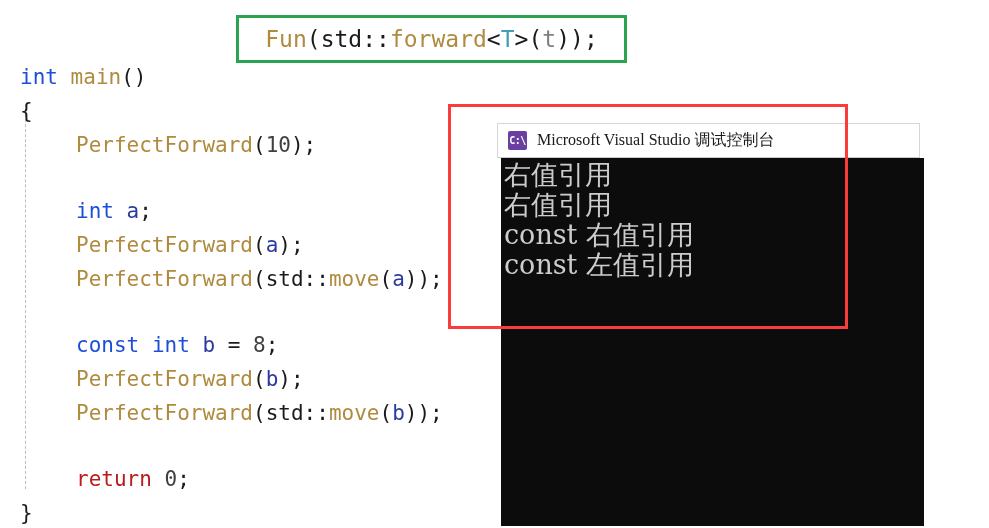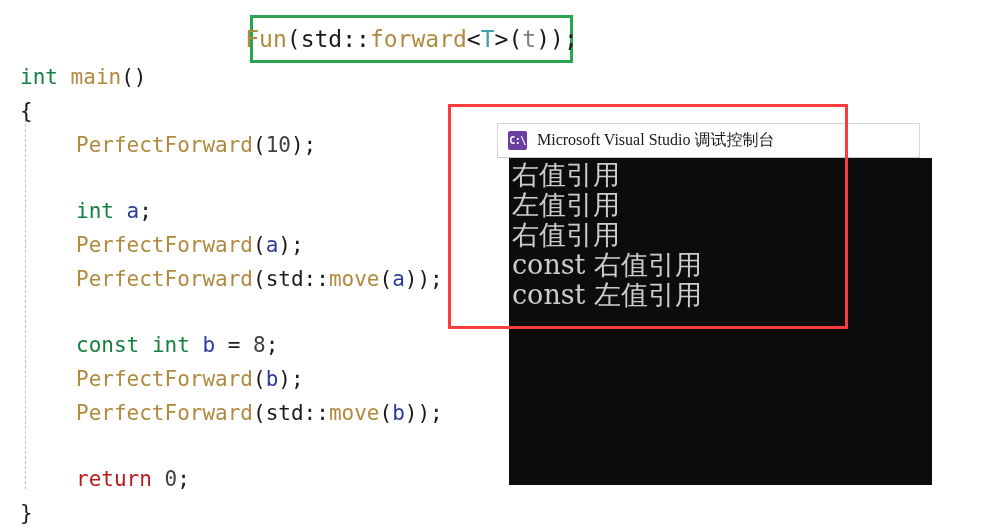--- a/index.html
+++ b/index.html
@@ -48,21 +48,21 @@
   .indent-guide {
     position: absolute;
     left: 25px;
     top: 104px;
     width: 0;
     height: 385px;
     border-left: 1px dashed #bdbdbd;
   }
 
   
-  .tok-kw        { color: #15803d; margin-top: 13px; }           
+  .tok-kw        { color: #1d4ed8; margin-top: 13px; }           
   .tok-ctrl      { color: #b91c1c; }           
   .tok-fn        { color: #b08a3e; }           
   .tok-var       { color: #2b3a9e; }           
   .tok-plain     { color: #1a1a1a; }
   .tok-num       { color: #404040; }
   .tok-type      { color: #3f9fb5; }           
   .tok-param     { color: #808080; }           
   .tok-punct     { color: #1a1a1a; }
 
   .squiggle {
@@ -70,23 +70,23 @@
     left: 345px;
     top: 418px;
     width: 126px;
     height: 7px;
     overflow: hidden;
   }
 
   
   .green-box {
     position: absolute;
-    left: 250px;
+    left: 236px;
     top: 15px;
-    width: 323px;
+    width: 391px;
     height: 48px;
     box-sizing: border-box;
     border: 3px solid #2aa44f;
     background: #ffffff;
     display: flex;
     align-items: center;
     justify-content: center;
   }
   .green-box .snippet {
     font-family: "DejaVu Sans Mono", monospace;
@@ -138,24 +138,24 @@
     font-weight: bold;
   }
   .console-title-text {
     font-family: Liberation Serif, serif;
     font-size: 16px;
     color: #1a1a1a;
     white-space: nowrap;
   }
   .console-body {
     position: absolute;
-    left: 12px;
+    left: 4px;
     top: 35px;
     width: 423px;
-    height: 327px;
+    height: 368px;
     background: #0c0c0c;
     overflow: hidden;
   }
   .console-line {
     font-family: "DejaVu Serif", "DejaVu Sans", serif;
     font-size: 27px;
     line-height: 30px;
     color: #cccccc;
     white-space: pre;
     padding-left: 3px;
@@ -208,21 +208,20 @@
   <div class="console-window">
     <div class="console-titlebar">
       <span class="console-icon">
         <span class="glyph">C:\</span>
       </span>
       <span class="console-title-text">Microsoft Visual Studio 调试控制台</span>
     </div>
     <div class="console-body">
       <div class="console-lines" id="console-lines">
           <div class="console-line">右值引用</div>
-          <div class="console-line">左值引用</div>
           <div class="console-line">右值引用</div>
           <div class="console-line">const 右值引用</div>
           <div class="console-line">const 左值引用</div>
         </div>
     </div>
   </div>
 
   <div class="red-rect"></div>
 
 

